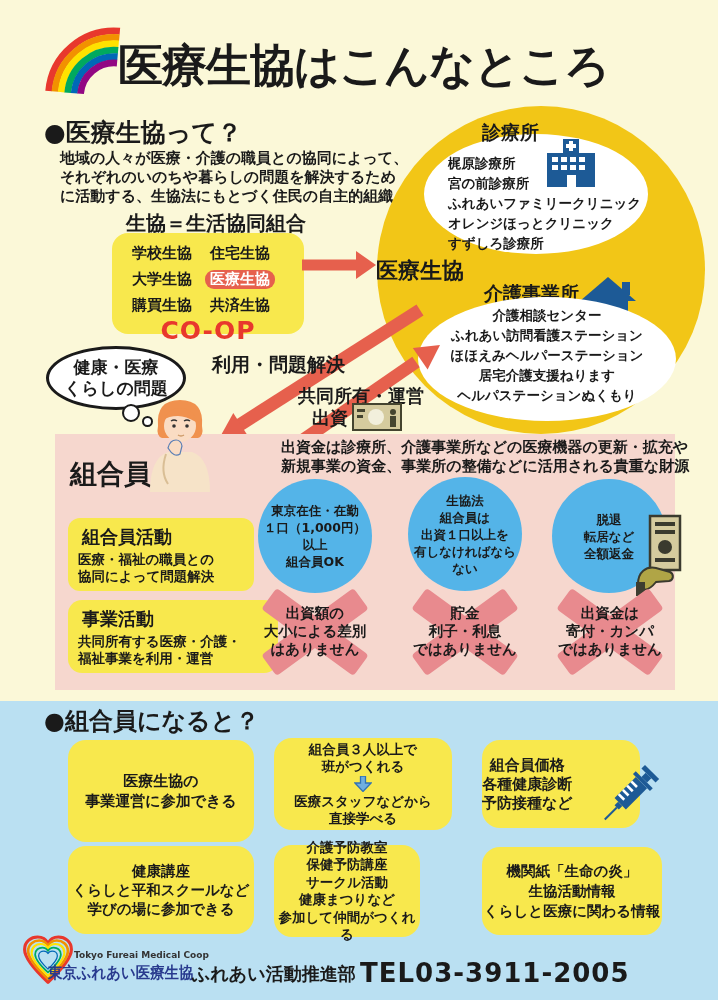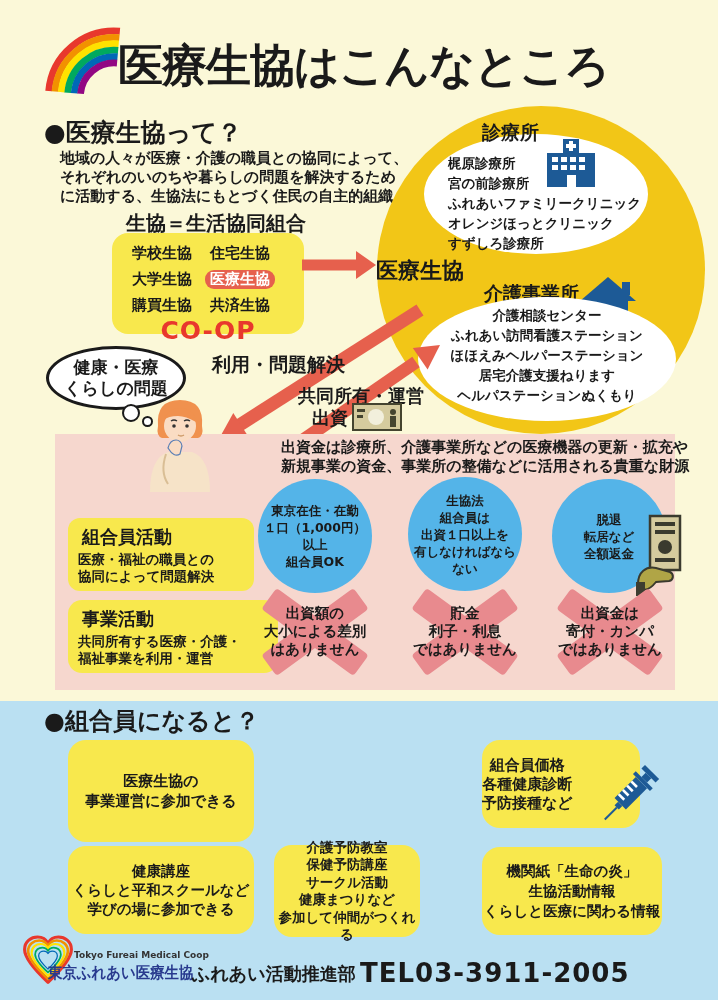--- a/index.html
+++ b/index.html
@@ -135,20 +135,21 @@
     <rect x="1" y="1" width="48" height="26" fill="#D5CB9E" stroke="#44442f" stroke-width="2"></rect>
     <circle cx="24" cy="14" r="8" fill="#F2EFDC"></circle>
     <rect x="5" y="6" width="8" height="3" fill="#44442f"></rect>
     <rect x="5" y="12" width="6" height="3" fill="#44442f"></rect>
     <circle cx="41" cy="9" r="3" fill="#44442f"></circle>
     <rect x="38" y="13" width="6" height="11" fill="#44442f"></rect>
   </svg>
 
   <div class="abs" style="left:55px;top:434px;width:620px;height:256px;background:var(--panel-pink);"></div>
 
+  <div class="abs hdr" style="left:70px;top:456px;font-size:27px;">組合員</div>
   <div class="abs pre" style="left:281px;top:438px;font-size:15px;font-weight:700;line-height:18.5px;">出資金は診療所、介護事業所などの医療機器の更新・拡充や
 新規事業の資金、事業所の整備などに活用される貴重な財源</div>
 
   <svg class="abs" style="left:138px;top:392px;" width="84" height="100" viewBox="0 0 84 100">
     <path d="M20 34 Q18 8 42 8 Q66 8 64 34 Q66 44 60 46 L24 46 Q18 44 20 34 Z" fill="#F0914E"></path>
     <circle cx="42" cy="34" r="16" fill="#FADCC3"></circle>
     <path d="M26 28 Q30 16 42 16 Q56 16 58 30 Q48 24 40 24 Q30 24 26 28 Z" fill="#F0914E"></path>
     <circle cx="36" cy="34" r="1.8" fill="#333"></circle>
       <circle cx="49" cy="34" r="1.8" fill="#333"></circle>
     <path d="M33 29 q3 -2 6 0" stroke="#333" stroke-width="1.4" fill="none"></path>
@@ -211,20 +212,29 @@
     <div class="xtext pre">出資金は
 寄付・カンパ
 ではありません</div>
   </div>
 
   <div class="abs hdr" style="left:44px;top:705px;font-size:24px;">●組合員になると？</div>
 
   <div class="abs benefit pre" style="left:68px;top:740px;width:186px;height:102px;font-size:15px;line-height:20px;">医療生協の
 事業運営に参加できる</div>
 
+  <div class="abs benefit" style="left:274px;top:738px;width:178px;height:92px;">
+    <div class="pre" style="font-size:13.5px;line-height:17px;">組合員３人以上で
+班がつくれる</div>
+    <svg width="18" height="16" viewBox="0 0 18 16" style="margin:1px 0;">
+      <polygon points="6.5,0 11.5,0 11.5,7 17,7 9,15.5 1,7 6.5,7" fill="#6FAEE0" stroke="#3173B5" stroke-width="1.3"></polygon>
+    </svg>
+    <div class="pre" style="font-size:13.5px;line-height:17px;">医療スタッフなどから
+直接学べる</div>
+  </div>
 
   <div class="abs benefit pre" style="left:482px;top:740px;width:180px;height:88px;font-size:15px;line-height:19px;align-items:flex-start;width:158px;">組合員価格
 各種健康診断
 予防接種など</div>
   <svg class="abs" style="left:592px;top:760px;" width="72" height="76" viewBox="0 0 72 76">
     <g transform="rotate(45 36 36)" fill="var(--icon-blue)">
       <rect x="26" y="2" width="20" height="5"></rect>
       <rect x="32" y="7" width="8" height="6"></rect>
       <rect x="24" y="13" width="24" height="4"></rect>
       <rect x="28" y="17" width="16" height="30"></rect>

